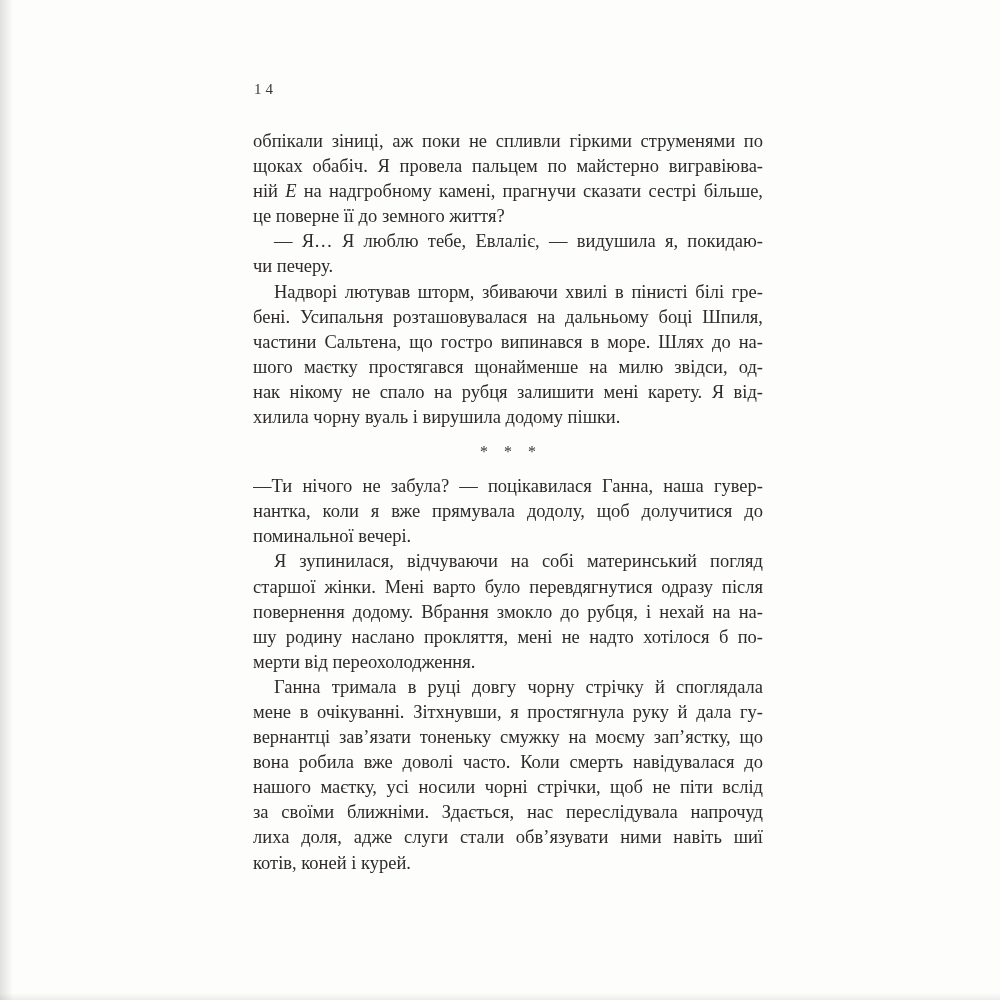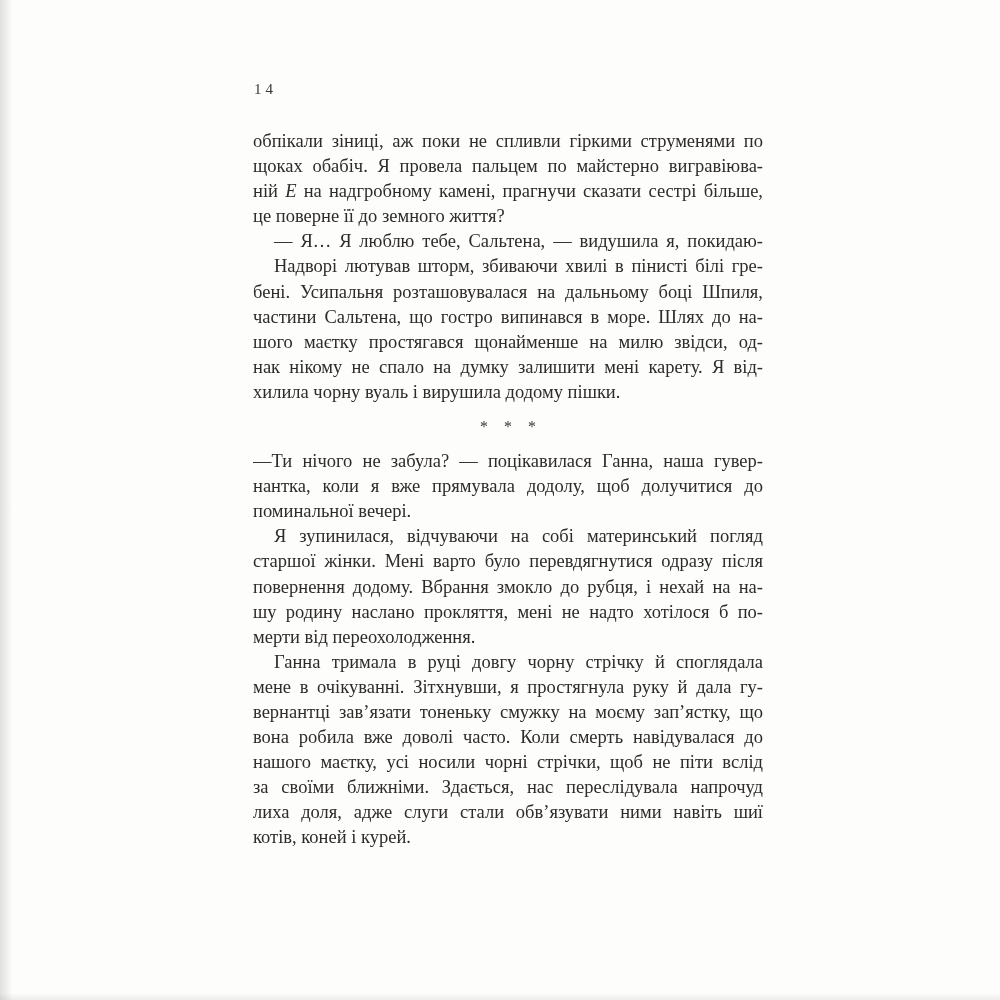--- a/index.html
+++ b/index.html
@@ -80,28 +80,29 @@
   <div class="page-number">14</div>
 
   <div class="text-block" id="text-block">
       <div class="para">
         <div class="line">обпікали зіниці, аж поки не спливли гіркими струменями по</div>
         <div class="line">щоках обабіч. Я провела пальцем по майстерно вигравіюва-</div>
         <div class="line">ній <em>Е</em> на надгробному камені, прагнучи сказати сестрі більше,</div>
         <div class="line last">це поверне її до земного життя?</div>
       </div>
       <div class="para">
-        <div class="line indent">— Я… Я люблю тебе, Сальтена, — видушила я, покидаю-</div>
+        <div class="line indent">— Я… Я люблю тебе, Евлаліє, — видушила я, покидаю-</div>
+        <div class="line last">чи печеру.</div>
       </div>
       <div class="para">
         <div class="line indent">Надворі лютував шторм, збиваючи хвилі в пінисті білі гре-</div>
         <div class="line">бені. Усипальня розташовувалася на дальньому боці Шпиля,</div>
         <div class="line">частини Сальтена, що гостро випинався в море. Шлях до на-</div>
         <div class="line">шого маєтку простягався щонайменше на милю звідси, од-</div>
-        <div class="line">нак нікому не спало на думку залишити мені карету. Я від-</div>
+        <div class="line">нак нікому не спало на рубця залишити мені карету. Я від-</div>
         <div class="line last">хилила чорну вуаль і вирушила додому пішки.</div>
       </div>
       <div class="separator">* * *</div>
       <div class="para">
         <div class="line">—Ти нічого не забула? — поцікавилася Ганна, наша гувер-</div>
         <div class="line">нантка, коли я вже прямувала додолу, щоб долучитися до</div>
         <div class="line last">поминальної вечері.</div>
       </div>
       <div class="para">
         <div class="line indent">Я зупинилася, відчуваючи на собі материнський погляд</div>

